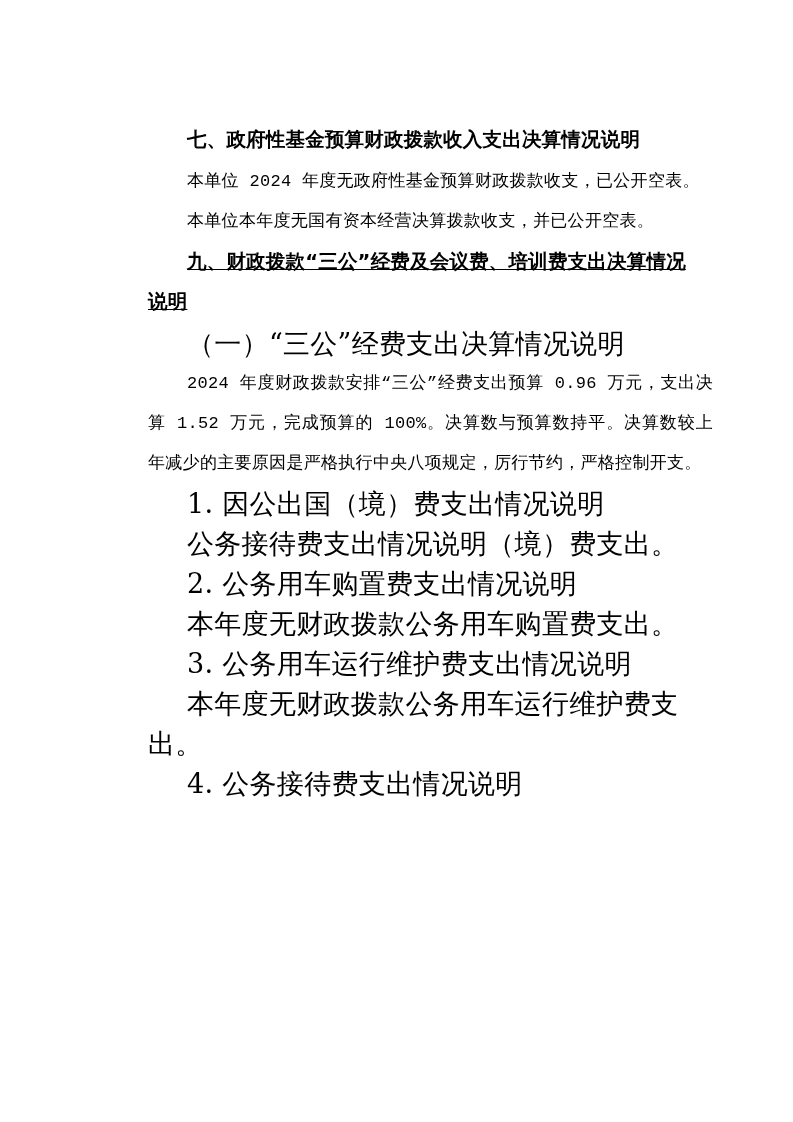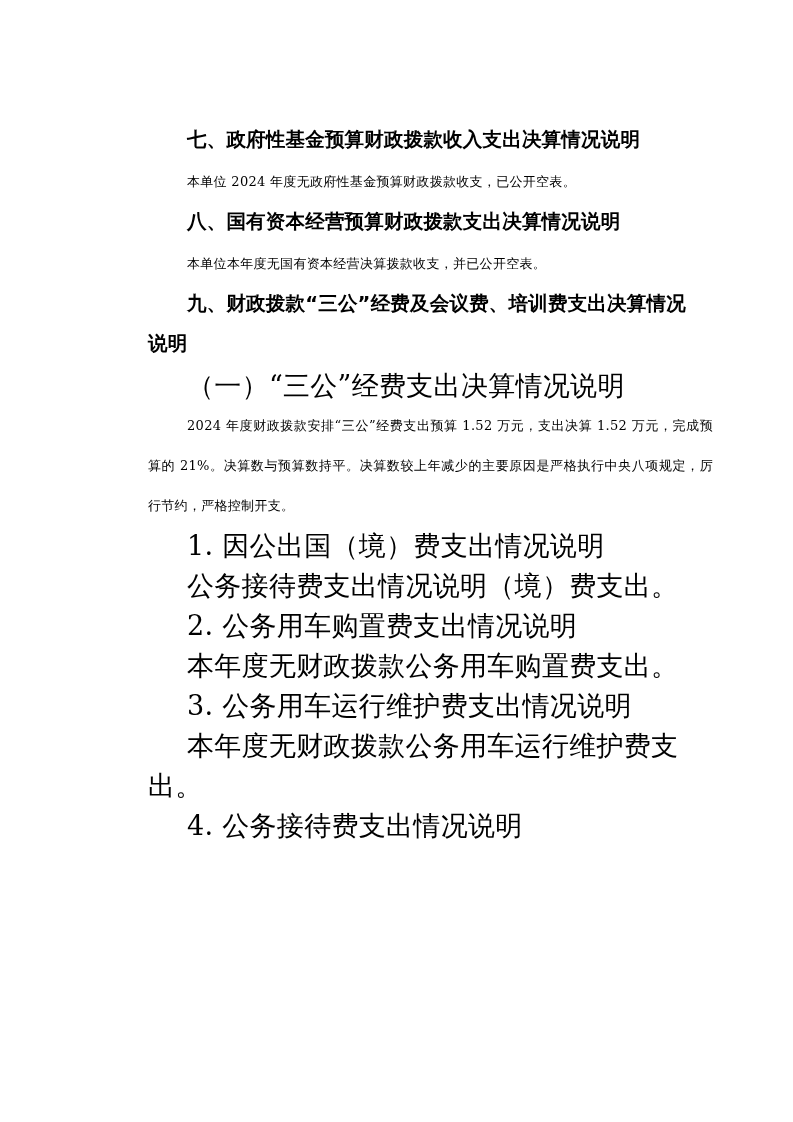--- a/index.html
+++ b/index.html
@@ -29,57 +29,58 @@
     font-family: "DejaVu Sans", "Liberation Sans", sans-serif;
     font-weight: bold;
     font-size: 19.5px;
     line-height: 40px;
     letter-spacing: 0.2px;
     text-indent: 39px;
     margin: 0 8px 2px 0;
   }
   .h-sec.two-line {
     text-indent: 39px;
+    text-decoration: underline;
   }
   .p-body {
-    font-size: 13px;
+    font-size: 17px;
     line-height: 40px;
     letter-spacing: 0.3px;
     text-indent: 39px;
     margin: 0;
     text-align: justify;
     text-justify: inter-ideograph;
+    font-family: Liberation Mono, monospace;
   }
   .p-sub {
     font-size: 27px;
     line-height: 40px;
     letter-spacing: 0.3px;
     text-indent: 39px;
     margin: 0;
   }
 </style>
 </head>
 <body>
 
 <div class="page">
   <div class="doc-body">
 
     <div class="h-sec">七、政府性基金预算财政拨款收入支出决算情况说明</div>
 
     <p class="p-body">本单位 2024 年度无政府性基金预算财政拨款收支，已公开空表。</p>
 
-    <div class="h-sec">八、国有资本经营预算财政拨款支出决算情况说明</div>
 
     <p class="p-body">本单位本年度无国有资本经营决算拨款收支，并已公开空表。</p>
 
     <div class="h-sec two-line">九、财政拨款“三公”经费及会议费、培训费支出决算情况说明</div>
 
     <p class="p-sub">（一）“三公”经费支出决算情况说明</p>
 
-    <p class="p-body">2024 年度财政拨款安排“三公”经费支出预算 1.52 万元，支出决算 1.52 万元，完成预算的 21%。决算数与预算数持平。决算数较上年减少的主要原因是严格执行中央八项规定，厉行节约，严格控制开支。</p>
+    <p class="p-body">2024 年度财政拨款安排“三公”经费支出预算 0.96 万元，支出决算 1.52 万元，完成预算的 100%。决算数与预算数持平。决算数较上年减少的主要原因是严格执行中央八项规定，厉行节约，严格控制开支。</p>
 
     <p class="p-sub">1. 因公出国（境）费支出情况说明</p>
 
     <p class="p-sub">公务接待费支出情况说明（境）费支出。</p>
 
     <p class="p-sub">2. 公务用车购置费支出情况说明</p>
 
     <p class="p-sub">本年度无财政拨款公务用车购置费支出。</p>
 
     <p class="p-sub">3. 公务用车运行维护费支出情况说明</p>

